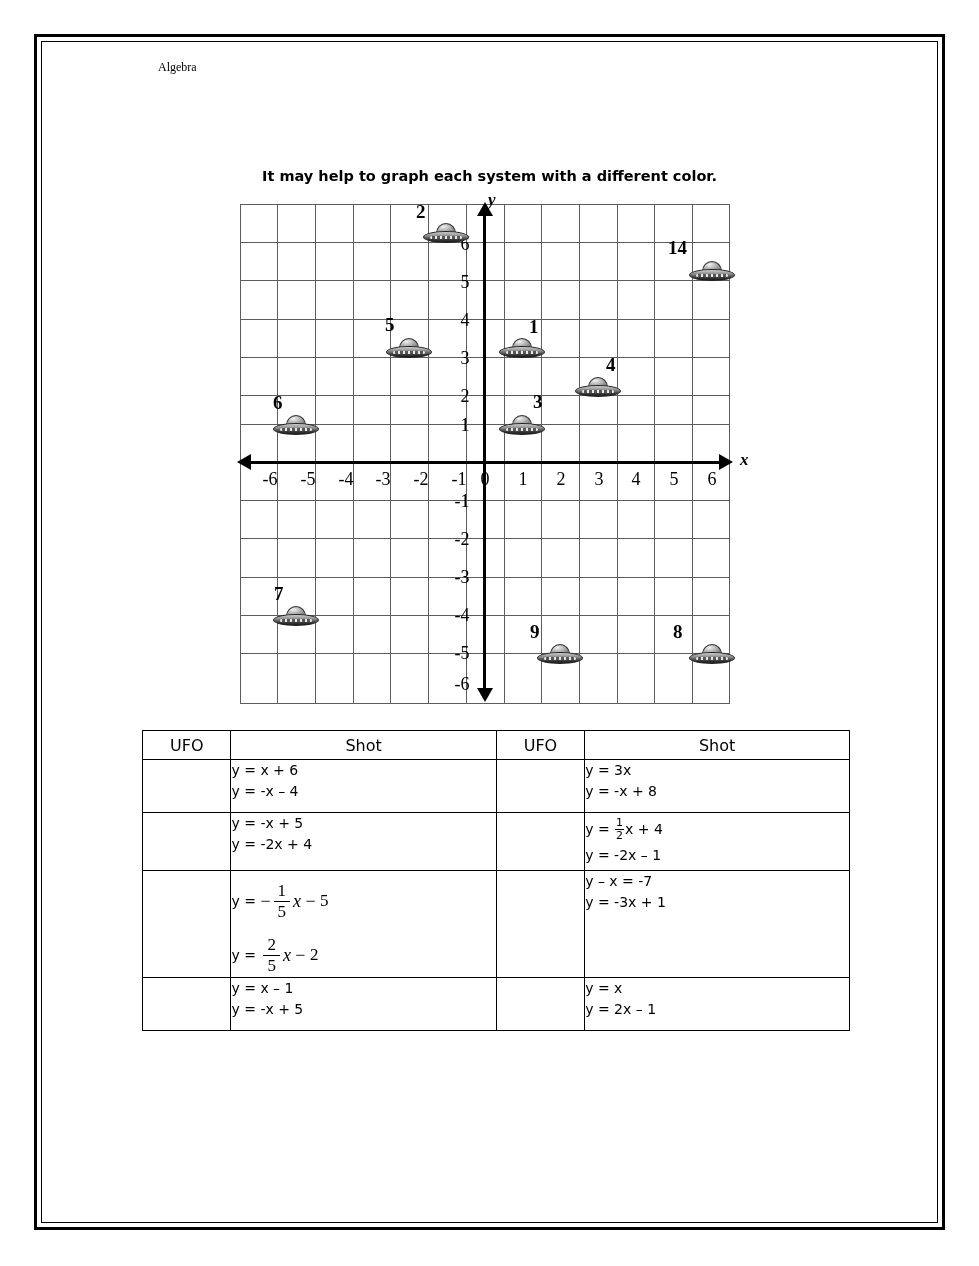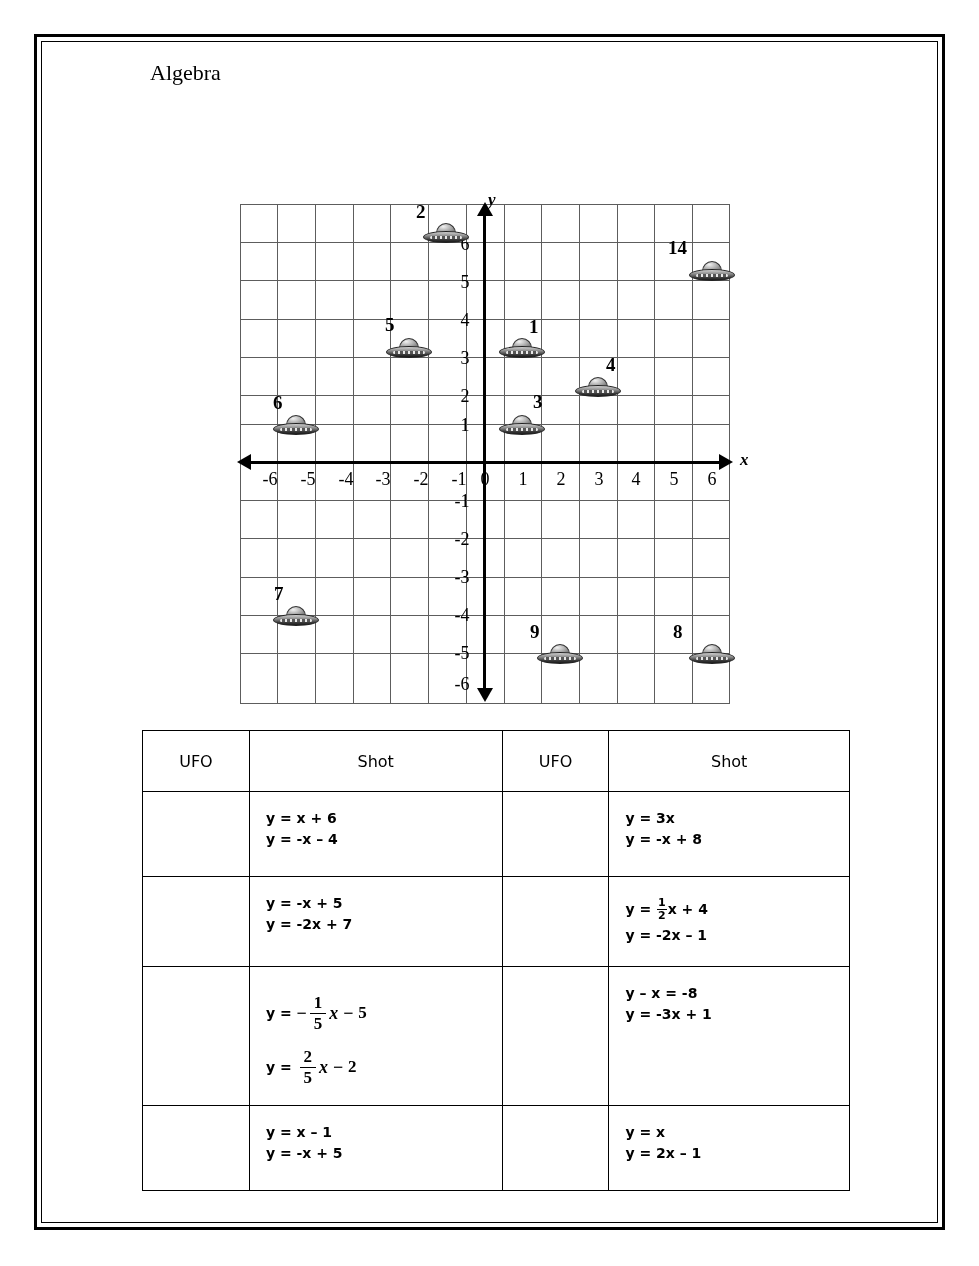--- a/index.html
+++ b/index.html
@@ -29,24 +29,24 @@
     left: 4px;
     top: 4px;
     right: 4px;
     bottom: 4px;
     border: 1px solid #000;
     box-sizing: border-box;
   }
   .header-row {
     position: absolute;
     top: 18px;
-    left: 4px;
+    left: 12px;
     right: 0;
     height: 24px;
-    font-size: 22px;
+    font-size: 12px;
     text-decoration: underline;
   }
   .hdr-subject {
     position: absolute;
     left: 104px;
     top: 0;
   }
   .hdr-name {
     position: absolute;
     left: 450px;
@@ -199,38 +199,37 @@
   .tbl {
     position: absolute;
     left: 100px;
     top: 688px;
     width: 708px;
     border-collapse: collapse;
     font-family: "DejaVu Sans", sans-serif;
   }
   .tbl td, .tbl th {
     border: 1px solid #000;
-    padding: 16px;
+    padding: 0;
   }
   .tbl th {
     font-family: "DejaVu Sans", sans-serif;
     font-weight: normal;
     font-size: 16px;
     height: 28px;
     text-align: center;
   }
   .col-ufo { width: 88px; }
   .col-shot { width: 266px; }
   .cell-shot {
     font-size: 14px;
     padding: 9px 0 9px 10px;
     line-height: 1.5;
     vertical-align: top;
     height: 52px;
-    font-weight: bold;
   }
   .cell-ufo { }
   .frac {
     display: inline-block;
     vertical-align: middle;
     text-align: center;
     font-size: 11px;
     line-height: 1.05;
     margin: 0 1px;
   }
@@ -272,20 +271,21 @@
 </head>
 <body>
 
 <div class="page">
   <div class="page-inner">
 
     <div class="header-row">
       <span class="hdr-subject">Algebra</span>
     </div>
 
+    <div class="subtitle l2">It may help to graph each system with a different color.</div>
 
     <div class="graph-wrap">
       <div class="grid">
         <div class="grid-border"></div>
 
         <div class="gl v" style="left:0px"></div>
         <div class="gl v" style="left:37px"></div>
         <div class="gl v" style="left:75px"></div>
         <div class="gl v" style="left:113px"></div>
         <div class="gl v" style="left:150px"></div>
@@ -442,21 +442,21 @@
           <td class="cell-ufo"></td>
           <td class="cell-shot">
             <div>y = 3x</div>
             <div>y = -x + 8</div>
           </td>
         </tr>
         <tr>
           <td class="cell-ufo"></td>
           <td class="cell-shot">
             <div>y = -x + 5</div>
-            <div>y = -2x + 7</div>
+            <div>y = -2x + 4</div>
           </td>
           <td class="cell-ufo"></td>
           <td class="cell-shot">
             <div class="mathline">
               y =&nbsp;<span class="frac">
                   <span class="num">1</span>
                   <span class="den">2</span>
                 </span>x + 4
             </div>
             <div class="mathline">y = -2x – 1</div>
@@ -476,21 +476,21 @@
             <div class="mathline" style="margin:6px 0 2px 0">
               y =&nbsp;<span class="bigfrac">
                   <span class="num">2</span>
                   <span class="den">5</span>
                 </span>
               <span class="mathvar">x</span>&nbsp;<span style="font-family:'Liberation Serif',serif;font-size:18px">−</span>&nbsp;<span style="font-family:'Liberation Serif',serif;font-size:17px">2</span>
             </div>
           </td>
           <td class="cell-ufo"></td>
           <td class="cell-shot" style="vertical-align:top">
-            <div>y – x = -8</div>
+            <div>y – x = -7</div>
             <div>y = -3x + 1</div>
           </td>
         </tr>
         <tr>
           <td class="cell-ufo"></td>
           <td class="cell-shot">
             <div>y = x – 1</div>
             <div>y = -x + 5</div>
           </td>
           <td class="cell-ufo"></td>

